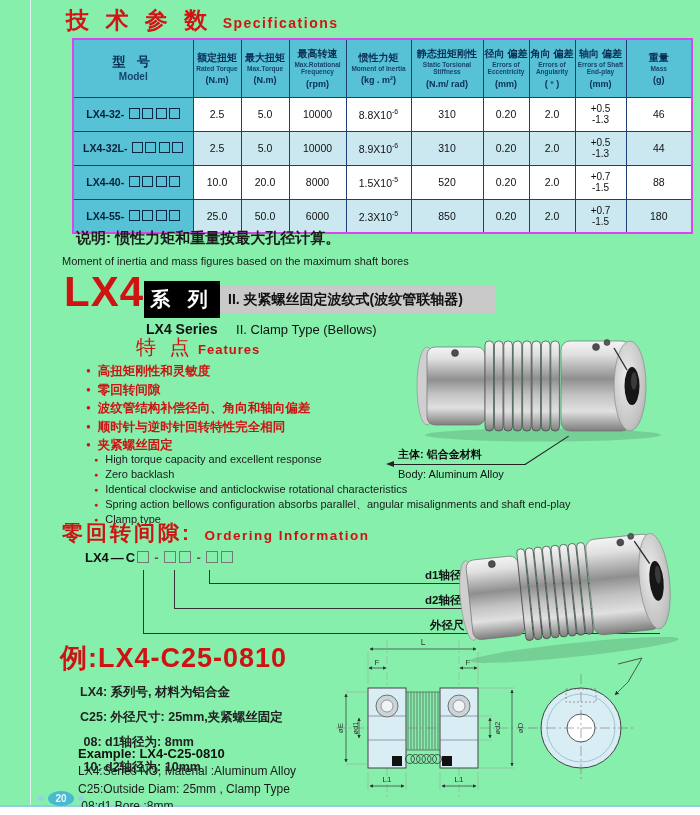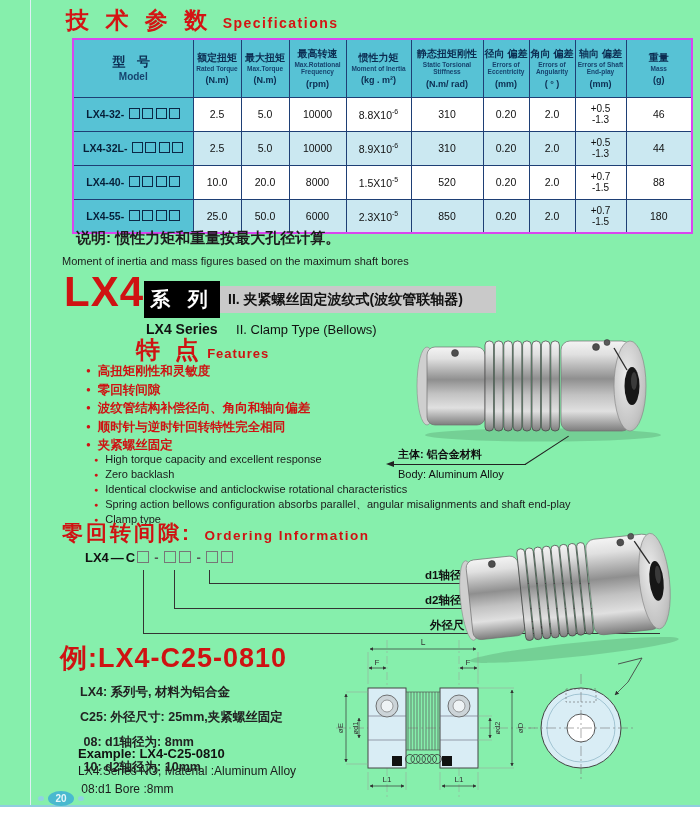--- a/index.html
+++ b/index.html
@@ -45,21 +45,21 @@
   .series-tag { position:absolute; left:144px; top:281px; width:76px; height:37px; background:#000;
     color:#fff; font-size:20px; font-weight:bold; letter-spacing:6px; text-align:center; line-height:37px; }
   .series-sub { position:absolute; left:220px; top:286px; width:268px; height:27px; background:#c9c9c9;
     font-size:14px; font-weight:bold; color:#111; line-height:27px; padding-left:8px; white-space:nowrap; }
   .series-en { position:absolute; left:146px; top:320px; white-space:nowrap; }
   .series-en .n { font-size:14px; font-weight:bold; color:#111; }
   .series-en .s { font-size:13px; color:#111; margin-left:14px; }
 
   
   .feat-title { position:absolute; left:92px; top:334px; white-space:nowrap; }
-  .feat-title .zh { font-size:24px; font-weight:bold; color:#cf1212; letter-spacing:4px;padding-left:44px; }
+  .feat-title .zh { font-size:20px; font-weight:normal; color:#cf1212; letter-spacing:4px;padding-left:44px; }
   .feat-title .en { font-size:13px; font-weight:bold; color:#cf1212; letter-spacing:1px; }
   .feat-zh { position:absolute; left:86px; top:362px; width:330px; }
   .fz { font-size:12.5px; font-weight:bold; color:#cf1212; line-height:18.5px; white-space:nowrap; }
   .fz::before { content:"●"; font-size:8px; color:#cf1212; margin-right:7px; vertical-align:2px; }
   .feat-en { position:absolute; left:94px; top:452px; width:600px; }
   .fe { font-size:11px; color:#1b1b1b; line-height:14.5px; white-space:nowrap; }
   .fe::before { content:"●"; font-size:7px; color:#cf1212; margin-right:7px; vertical-align:1.5px; }
 
   
   .photo1 { position:absolute; left:393px; top:326px; }
@@ -367,20 +367,21 @@
   <div class="ex-title">例:LX4-C25-0810</div>
   <div class="ex-zh">
     <div>LX4: 系列号, 材料为铝合金</div>
     <div>C25: 外径尺寸: 25mm,夹紧螺丝固定</div>
     <div> 08: d1轴径为: 8mm</div>
     <div> 10: d2轴径为: 10mm</div>
   </div>
   <div class="ex-en-title">Example: LX4-C25-0810</div>
   <div class="ex-en">
     <div>LX4:Series NO, Material :Aluminum Alloy</div>
+    <div>C25:Outside Diam: 25mm , Clamp Type</div>
     <div> 08:d1 Bore :8mm</div>
 
   </div>
 
   <div class="badge-wrap">
     <span class="bdot"></span>
     <span class="badge">20</span>
     <span class="bdot"></span>
   </div>
 

